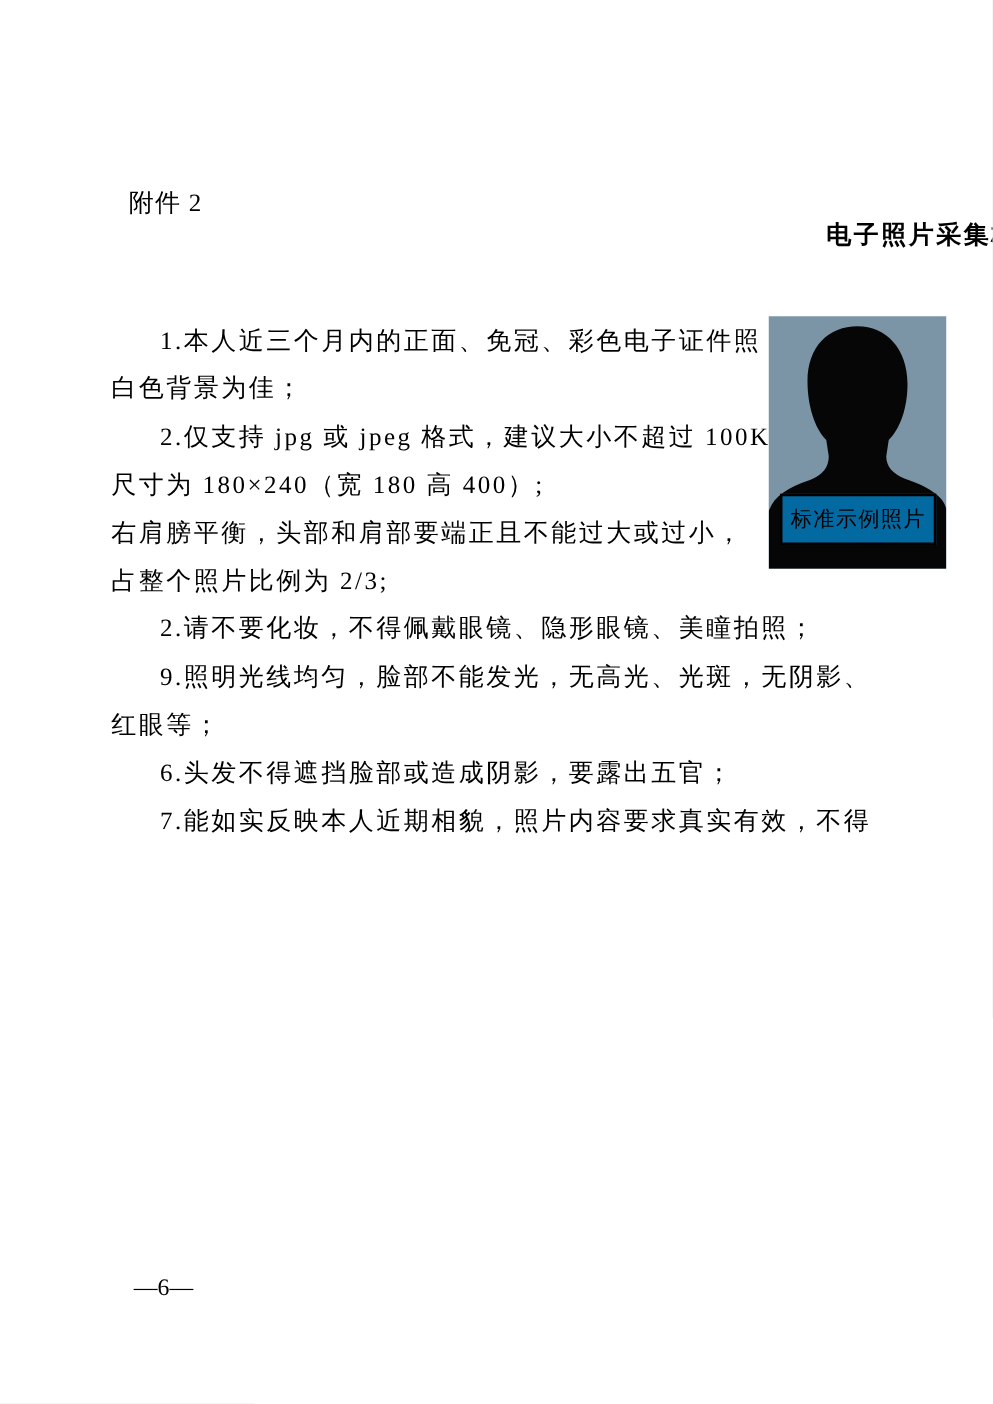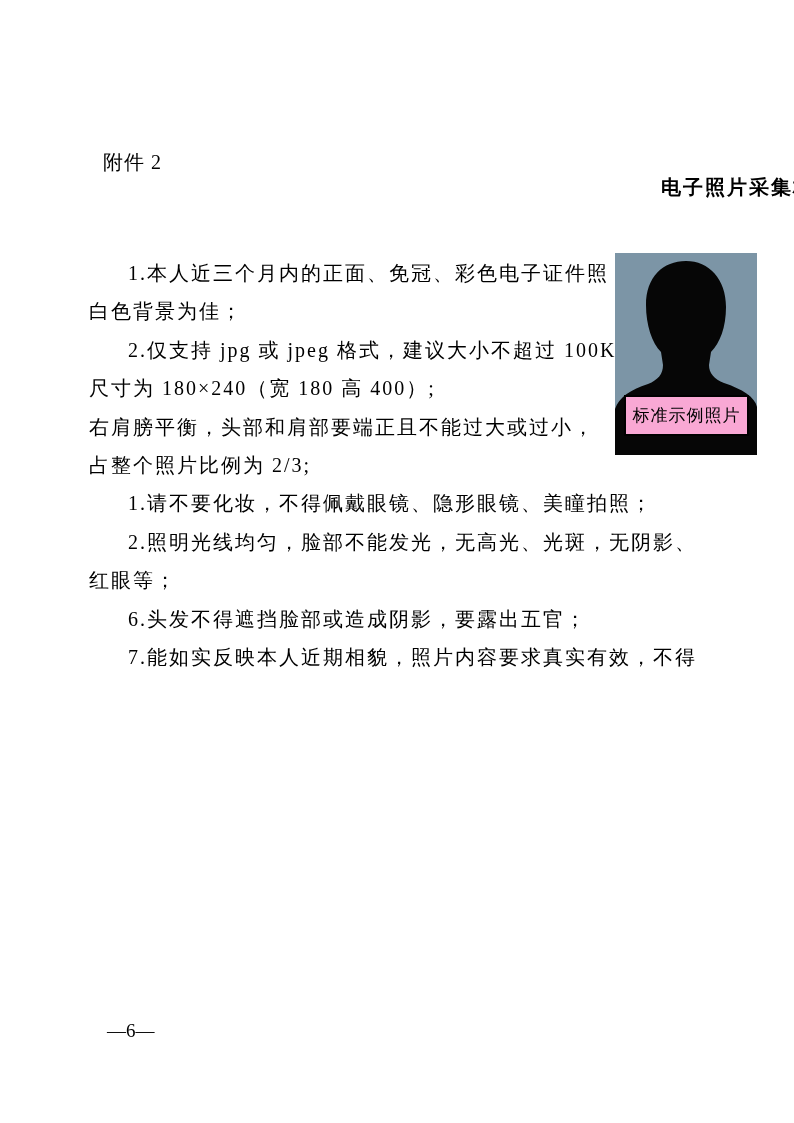--- a/index.html
+++ b/index.html
@@ -101,22 +101,22 @@
 
   <h1 class="doc-title">电子照片采集标准</h1>
 
   <div class="body-text">
       <div class="line first">1.本人近三个月内的正面、免冠、彩色电子证件照，</div>
       <div class="line">白色背景为佳；</div>
       <div class="line first">2.仅支持 jpg 或 jpeg 格式，建议大小不超过 100K，</div>
       <div class="line">尺寸为 180×240（宽 180 高 400）;</div>
       <div class="line">右肩膀平衡，头部和肩部要端正且不能过大或过小，</div>
       <div class="line">占整个照片比例为 2/3;</div>
-      <div class="line first">1.请不要化妆，不得佩戴眼镜、隐形眼镜、美瞳拍照；</div>
-      <div class="line first">2.照明光线均匀，脸部不能发光，无高光、光斑，无阴影、</div>
+      <div class="line first">2.请不要化妆，不得佩戴眼镜、隐形眼镜、美瞳拍照；</div>
+      <div class="line first">9.照明光线均匀，脸部不能发光，无高光、光斑，无阴影、</div>
       <div class="line">红眼等；</div>
       <div class="line first">6.头发不得遮挡脸部或造成阴影，要露出五官；</div>
       <div class="line first">7.能如实反映本人近期相貌，照片内容要求真实有效，不得</div>
     </div>
 
   <div class="sample-photo" style="background: rgb(124, 149, 166);">
     <svg width="142" height="202" viewBox="0 0 142 202">
       <path fill="#060606" d="M71,8
                C94,8 111,26 111,54
                C111,74 105,90 96,99
@@ -126,18 +126,18 @@
                L142,202
                L0,202
                L0,156
                C4,144 15,137 33,131
                C43,127 48,121 48,112
                L46,99
                C37,90 31,72 31,52
                C31,24 48,8 71,8
                Z"></path>
     </svg>
-    <div class="photo-label" style="background: #f9a8d4; border-color: rgb(0, 0, 0); font-family: Liberation Mono, monospace;">标准示例照片</div>
+    <div class="photo-label" style="background: #0369a1; border-color: rgb(0, 0, 0); font-family: Liberation Mono, monospace;">标准示例照片</div>
   </div>
 
   <div class="page-number">—6—</div>
 
 </div>
 
 </body></html>

